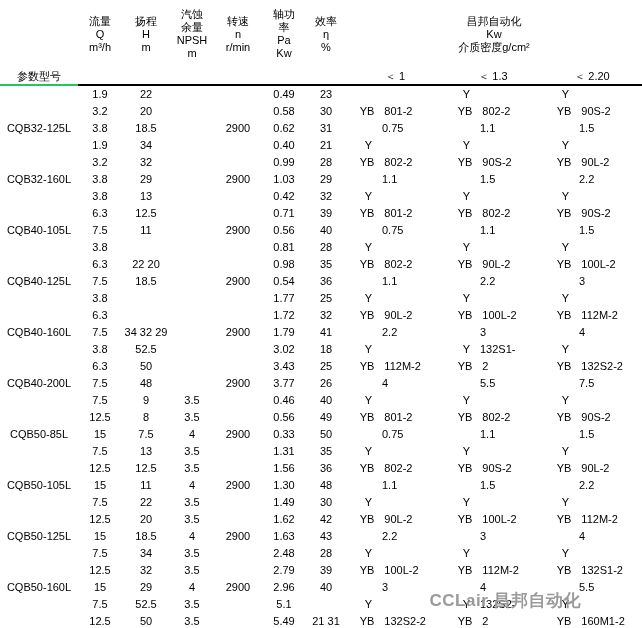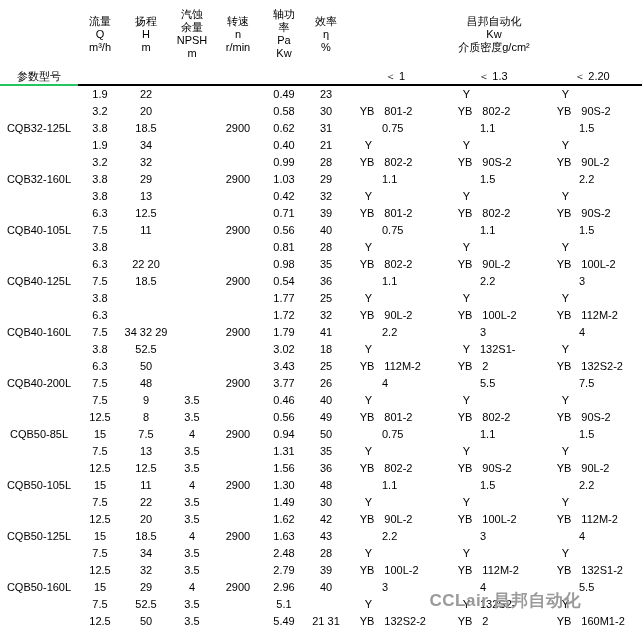--- a/index.html
+++ b/index.html
@@ -693,21 +693,21 @@
               <span class="pwr-v">90S-2</span>
             </div>
           </td>
         </tr>
         <tr class="data-row">
           <td class="model-cell">CQB50-85L</td>
           <td>15</td>
           <td>7.5</td>
           <td>4</td>
           <td>2900</td>
-          <td>0.94</td>
+          <td>0.33</td>
           <td>50</td>
           <td>
             <div class="pwr-pair">
               <span class="pwr-y"></span>
               <span class="pwr-v">0.75</span>
             </div>
           </td>
           <td>
             <div class="pwr-pair">
               <span class="pwr-y"></span>

